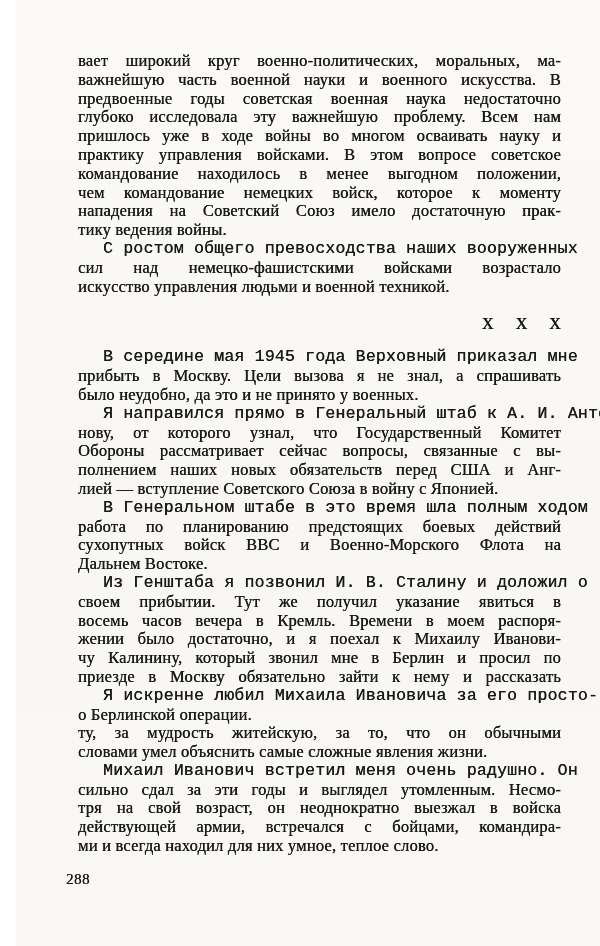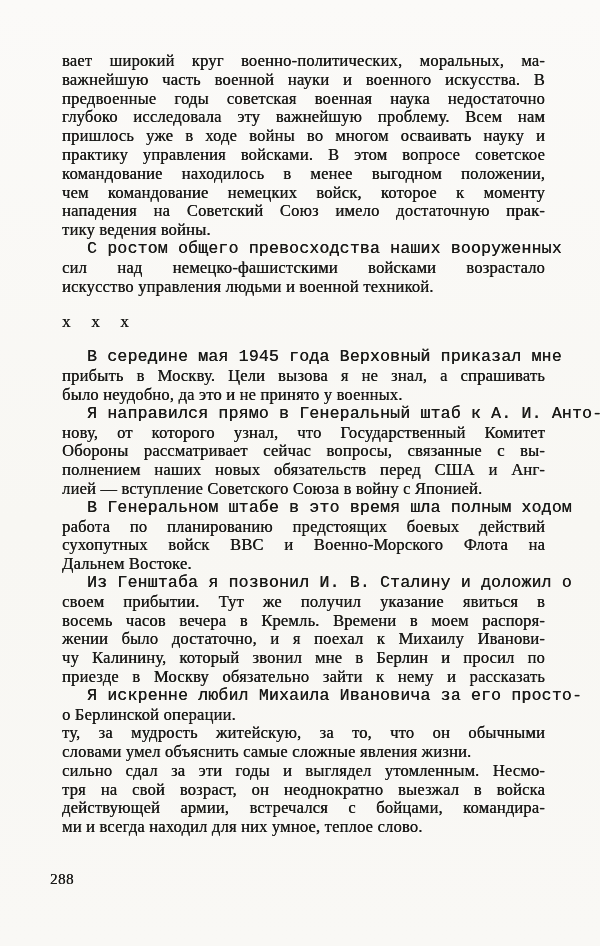--- a/index.html
+++ b/index.html
@@ -10,20 +10,21 @@
     width: 600px;
     height: 946px;
     position: relative;
     overflow: hidden;
     font-family: "Liberation Serif", "DejaVu Serif", serif;
   }
   .scan-page {
     position: absolute;
     inset: 0;
     background: linear-gradient(180deg, #fbfaf8 0%, #f8f7f3 55%, #f9f8f5 100%);
+    margin-left: 16px;
   }
   .text-block {
     position: absolute;
     left: 62px;
     top: 52px;
     width: 483px;
     color: #1a1a18;
     font-size: 16.5px;
     letter-spacing: 0.2px;
   }
@@ -38,23 +39,23 @@
   .line.final {
     text-align-last: left;
   }
   .line.indent {
     text-indent: 25px;
     font-family: Liberation Mono, monospace;
   }
   .separator {
     height: 52px;
     line-height: 52px;
-    text-align: left;
+    text-align: right;
     word-spacing: 16px;
-    font-size: 17px;
+    font-size: 23px;
     color: #1a1a18;
     text-shadow: 0.3px 0 0 currentColor;
   }
   .page-number {
     position: absolute;
     left: 50px;
     top: 871px;
     font-size: 15px;
     color: #1a1a18;
     letter-spacing: 0.5px;
@@ -96,19 +97,20 @@
       <div class="line indent">Из Генштаба я позвонил И. В. Сталину и доложил о</div>
       <div class="line">своем прибытии. Тут же получил указание явиться в</div>
       <div class="line">восемь часов вечера в Кремль. Времени в моем распоря-</div>
       <div class="line">жении было достаточно, и я поехал к Михаилу Иванови-</div>
       <div class="line">чу Калинину, который звонил мне в Берлин и просил по</div>
       <div class="line">приезде в Москву обязательно зайти к нему и рассказать</div>
       <div class="line indent">Я искренне любил Михаила Ивановича за его просто-</div>
       <div class="line final">о Берлинской операции.</div>
       <div class="line">ту, за мудрость житейскую, за то, что он обычными</div>
       <div class="line final">словами умел объяснить самые сложные явления жизни.</div>
+      <div class="line indent">Михаил Иванович встретил меня очень радушно. Он</div>
       <div class="line">сильно сдал за эти годы и выглядел утомленным. Несмо-</div>
       <div class="line">тря на свой возраст, он неоднократно выезжал в войска</div>
       <div class="line">действующей армии, встречался с бойцами, командира-</div>
       <div class="line final">ми и всегда находил для них умное, теплое слово.</div>
     </div>
   <div class="page-number">288</div>
 </div>
 
 </body></html>

